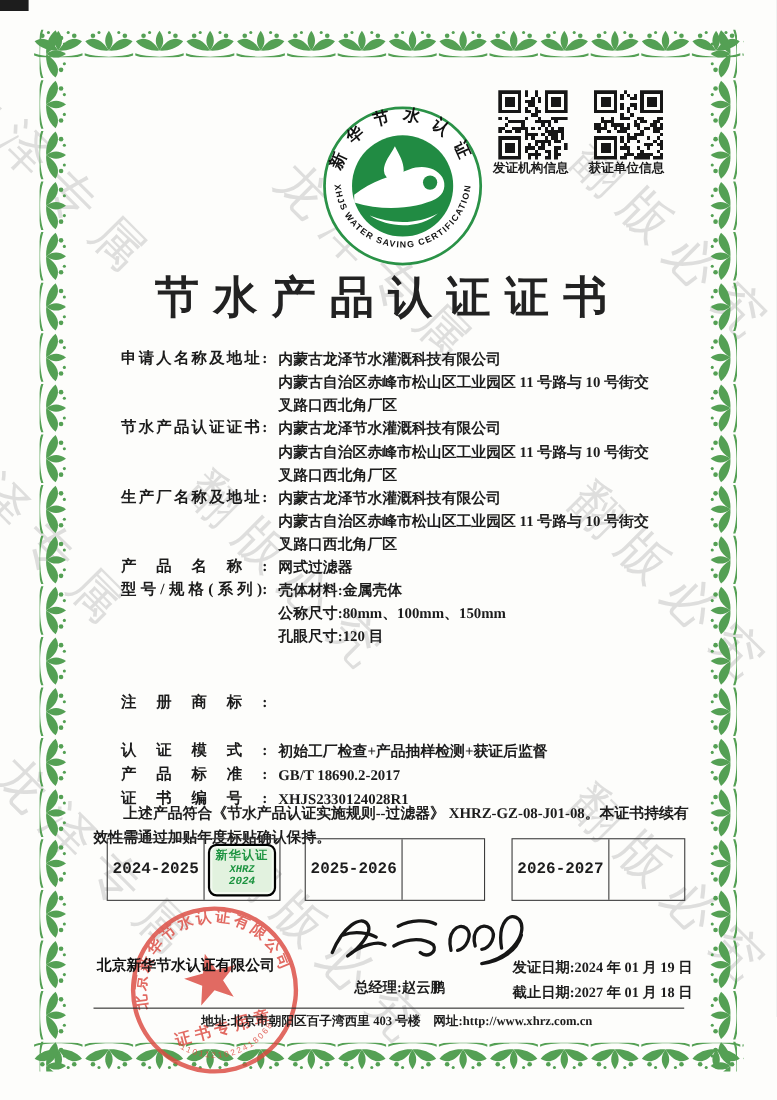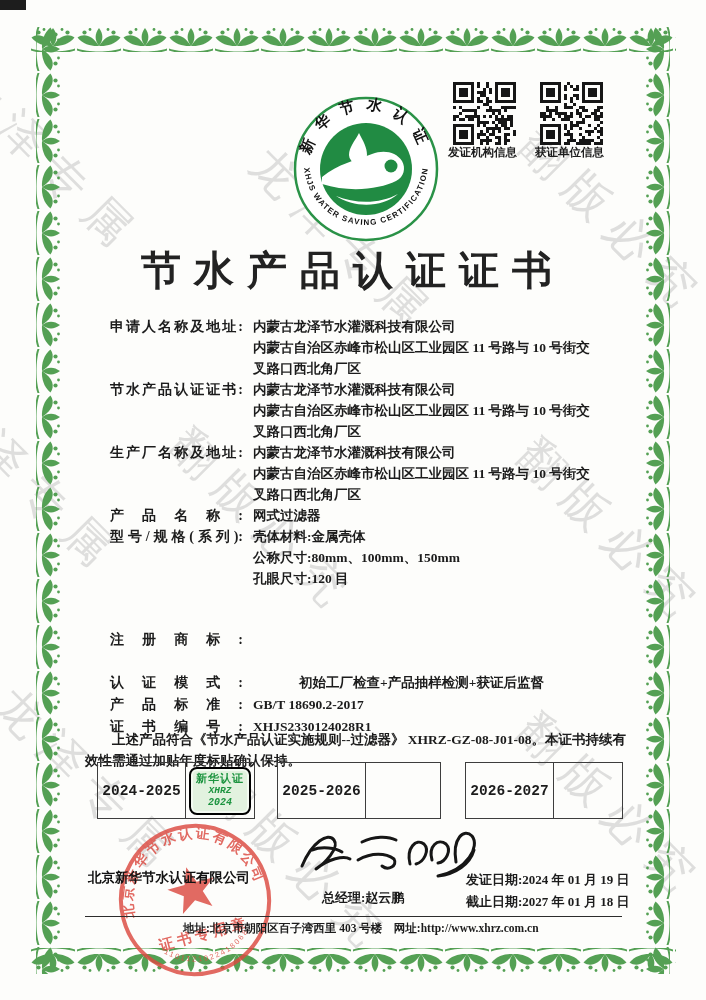--- a/index.html
+++ b/index.html
@@ -44,21 +44,21 @@
   
   .fields { position:absolute; left:110px; right:84px; top:316px; z-index:3; }
   .frow { display:flex; align-items:flex-start; }
   .flabel {
     width:133px; flex:0 0 133px; font-weight:700; font-size:14px; line-height:21px;
     text-align:justify; text-align-last:justify;
   }
   .fvalue { margin-left:10px; flex:1; font-weight:700; font-size:13.5px; line-height:21px; }
   .fvalue div { min-height:21px; }
   .gap-lg { margin-top:40px; }
-  .gap-md { margin-top:22px;gap:46px; }
+  .gap-md { margin-top:22px; }
   .frow.wide .flabel, .frow.wide .fvalue { line-height:22px; }
 
   .statement {
     position:absolute; left:85px; right:70px; top:729px; z-index:3;
     font-size:13.5px; font-weight:700; line-height:21px; text-indent:2em;
   }
 
   
   .boxes { position:absolute; left:85px; top:762px; right:0; height:60px; z-index:3;font-family:Liberation Mono, monospace; }
   .ybox { position:absolute; top:0; height:57px; border:1.5px solid #3d3d3d; display:flex; background:transparent; }

